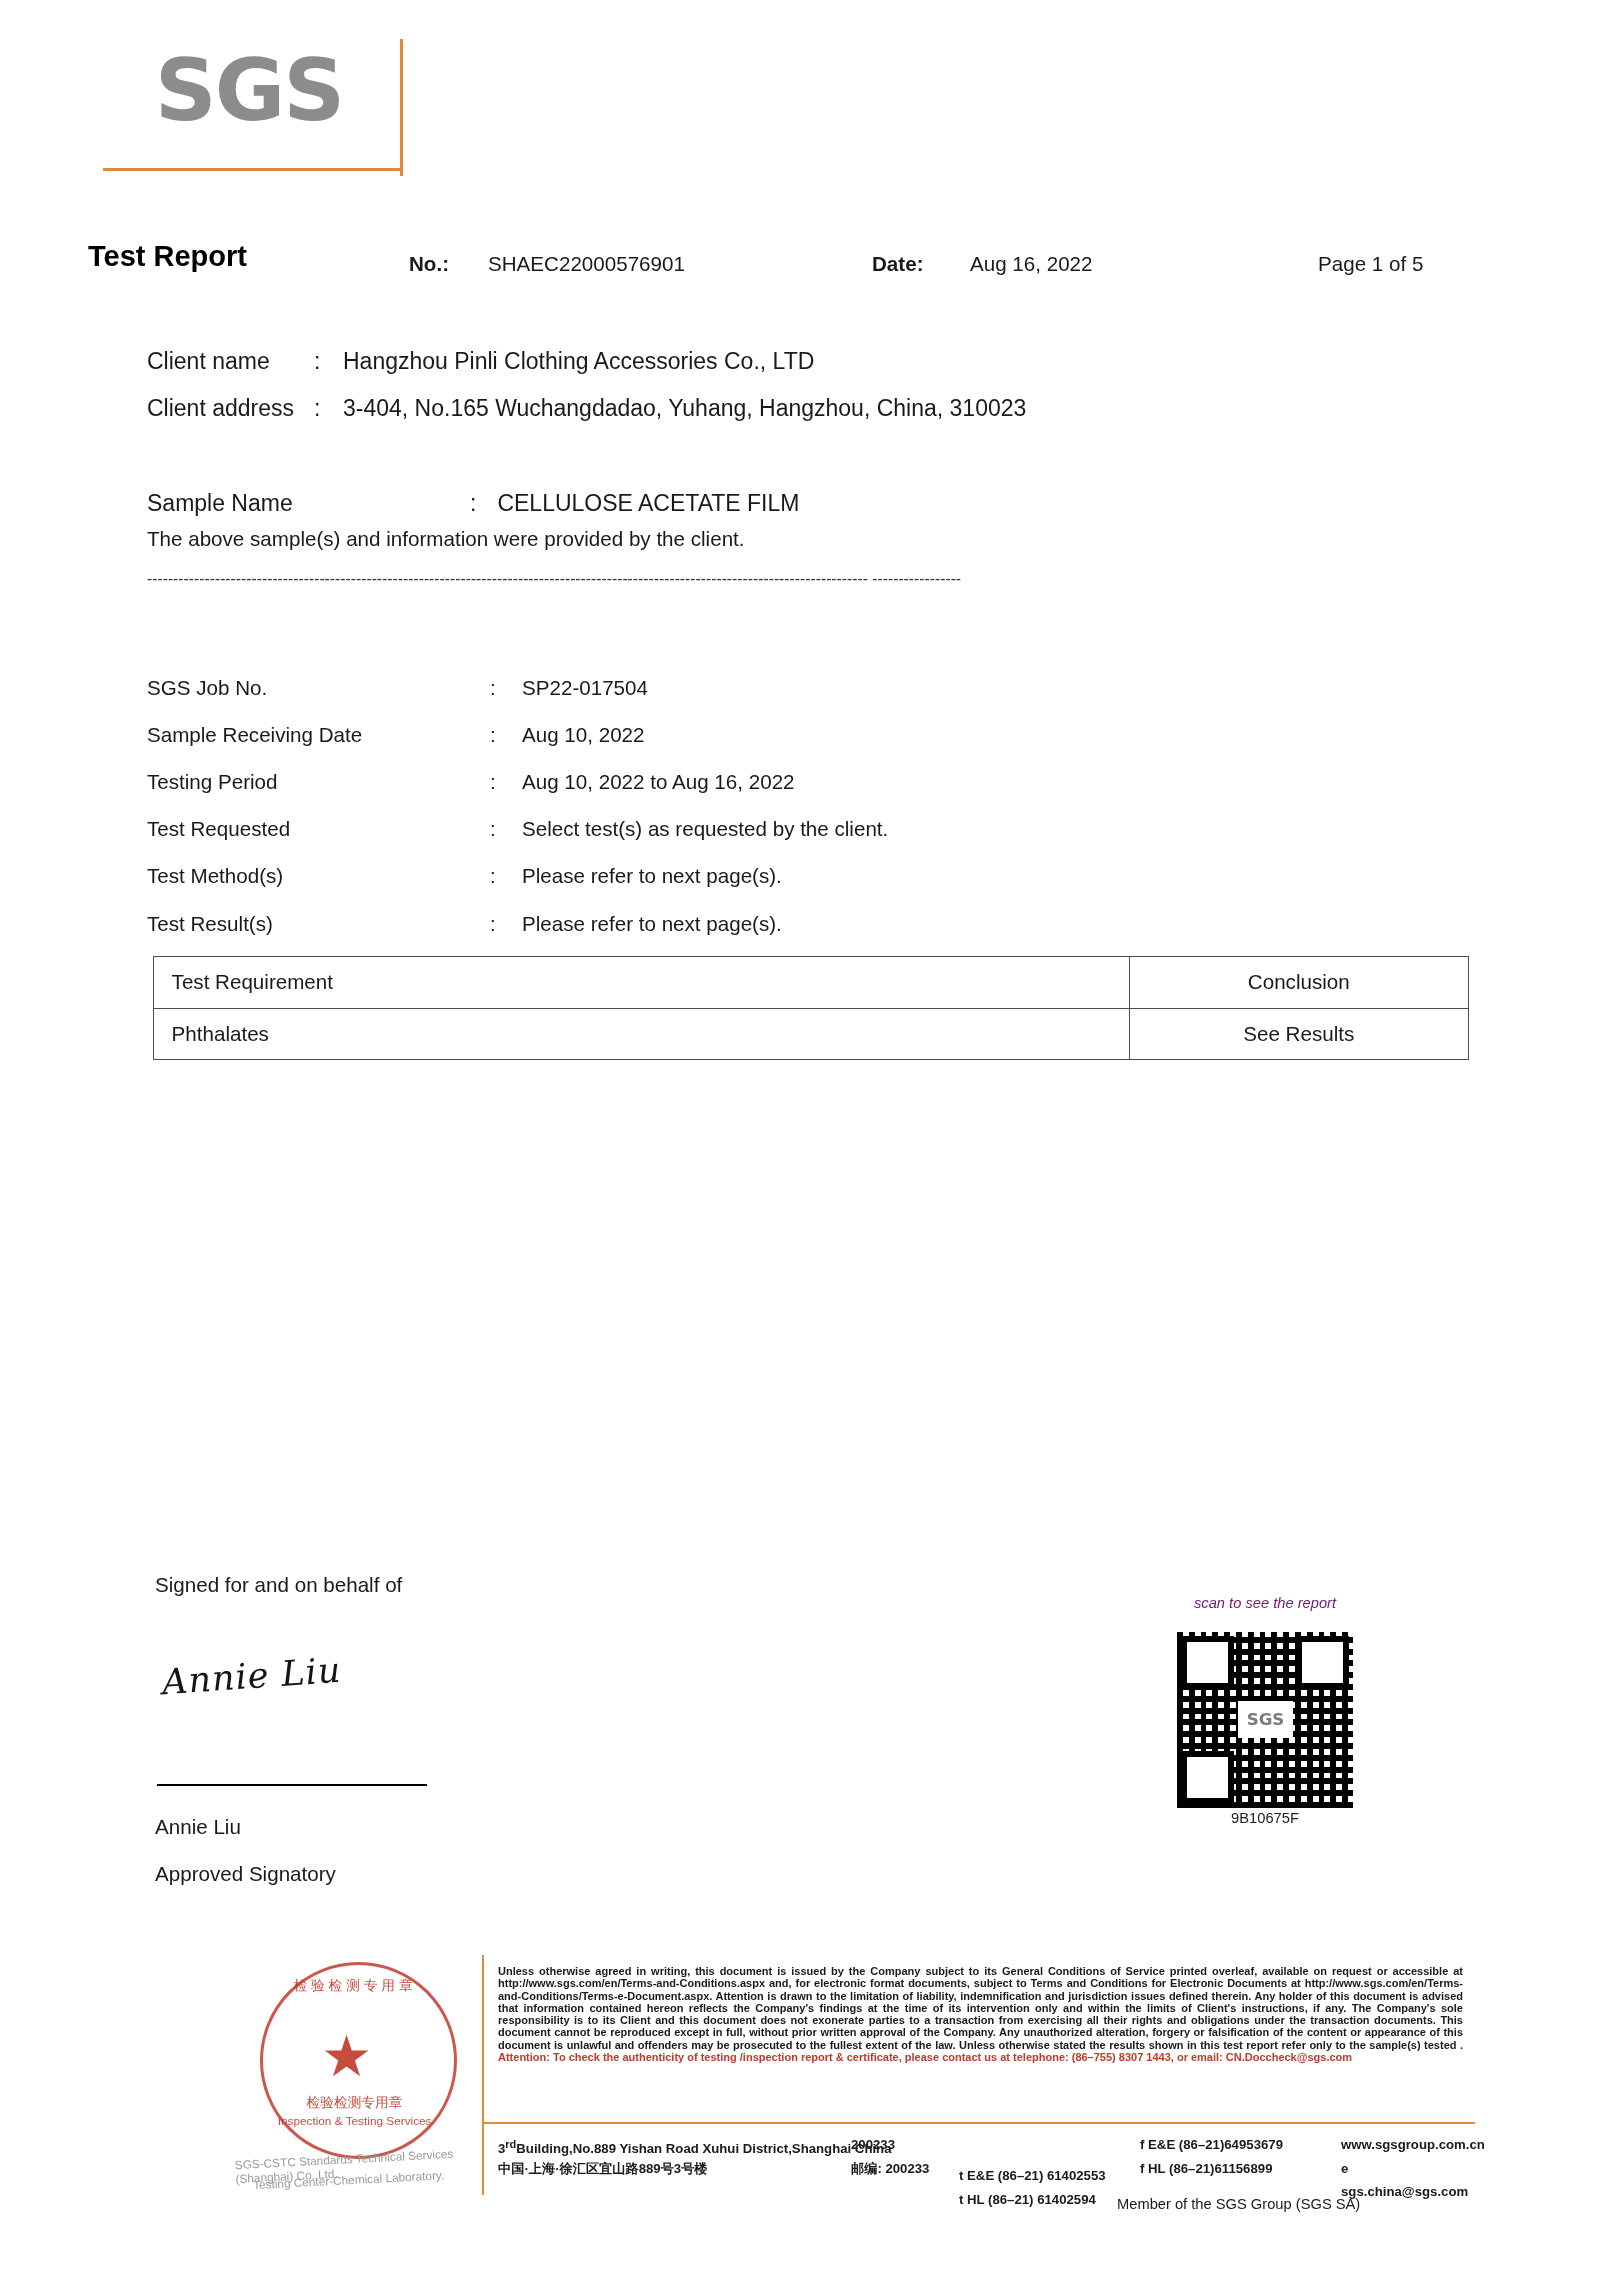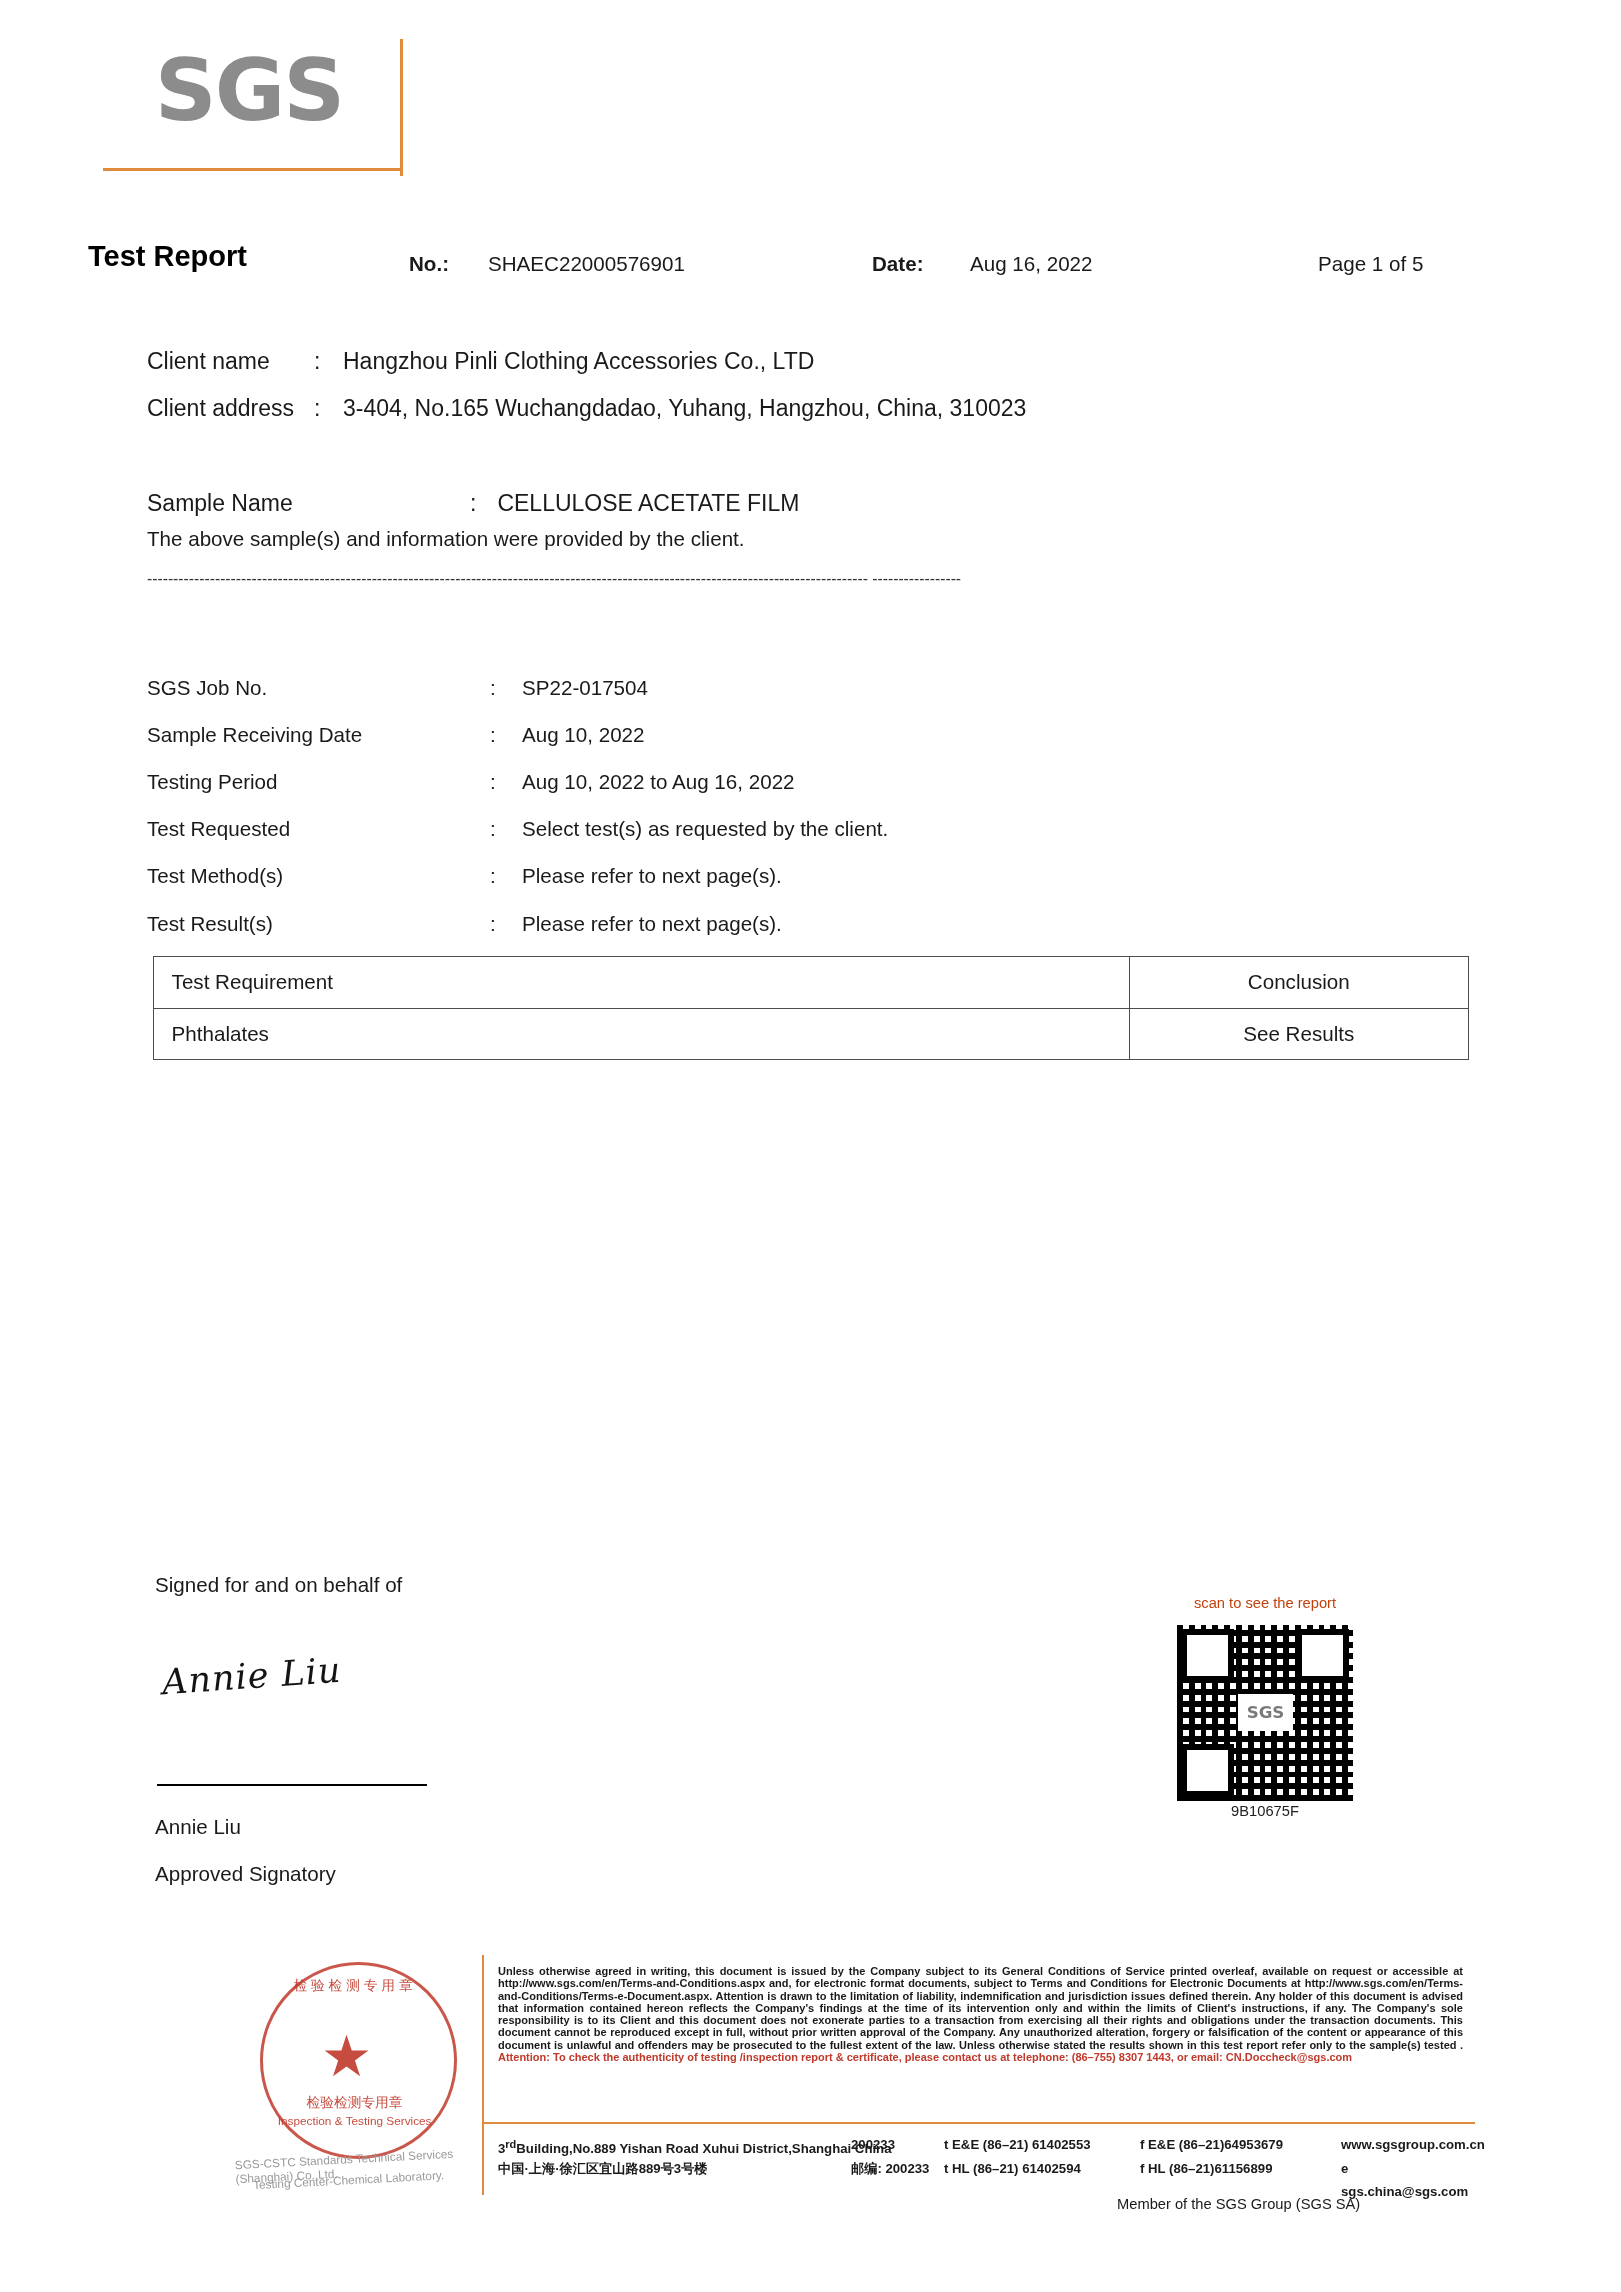--- a/index.html
+++ b/index.html
@@ -218,22 +218,23 @@
   
   .qr-wrap {
     position: absolute;
     left: 1172px;
     top: 1595px;
     width: 186px;
     text-align: center;
   }
   .qr-caption {
     font-size: 14.7px;
-    color: #c2410c;
-    margin-bottom: 14px;
+    color: #701a75;
+    margin-bottom: 21px;
+    font-style: italic;
   }
   .qr-img {
     width: 176px;
     height: 176px;
     margin: 0 auto;
     position: relative;
     background:
       repeating-linear-gradient(90deg, #000 0 5.9px, #fff 5.9px 11.8px),
       repeating-linear-gradient(0deg, #000 0 5.9px, #fff 5.9px 11.8px);
     background-blend-mode: multiply;
@@ -379,21 +380,21 @@
     top: 2133px;
     width: 975px;
     font-size: 13.2px;
     line-height: 23.5px;
     font-weight: bold;
     color: #1a1a1a;
   }
   .addr-row { position: relative; height: 23.5px; }
   .addr-row .c1 { position: absolute; left: 0; }
   .addr-row .c2 { position: absolute; left: 353px; }
-  .addr-row .c3 { position: absolute; left: 446px; }
+  .addr-row .c3 { position: absolute; left: 461px; margin-top: 31px; }
   .addr-row .c4 { position: absolute; left: 642px; }
   .addr-row .c5 { position: absolute; left: 843px; }
   .member {
     position: absolute;
     left: 1117px;
     top: 2196px;
     font-size: 14.7px;
     color: #1a1a1a;
   }
   sup { font-size: 11px; vertical-align: super; }

